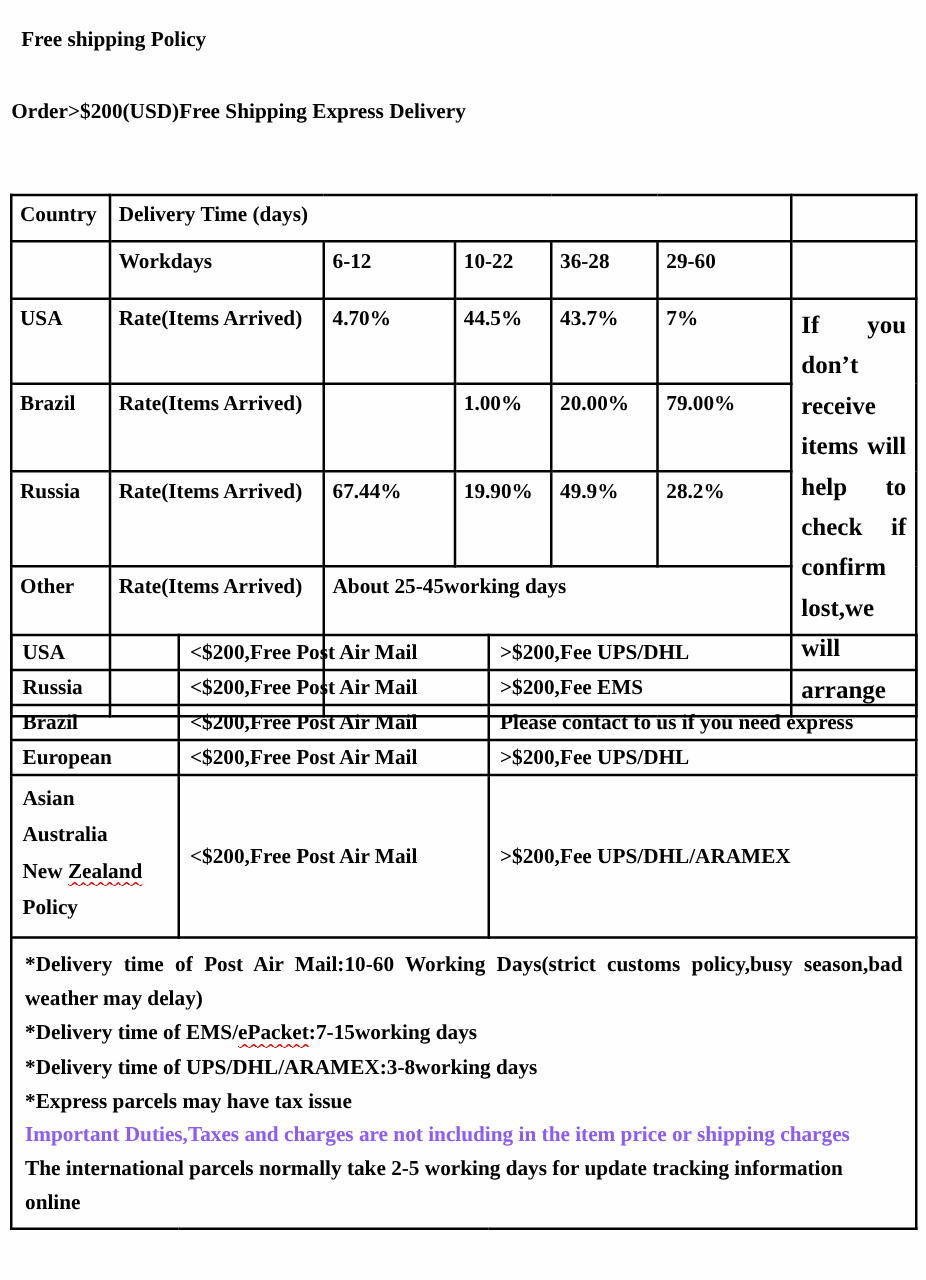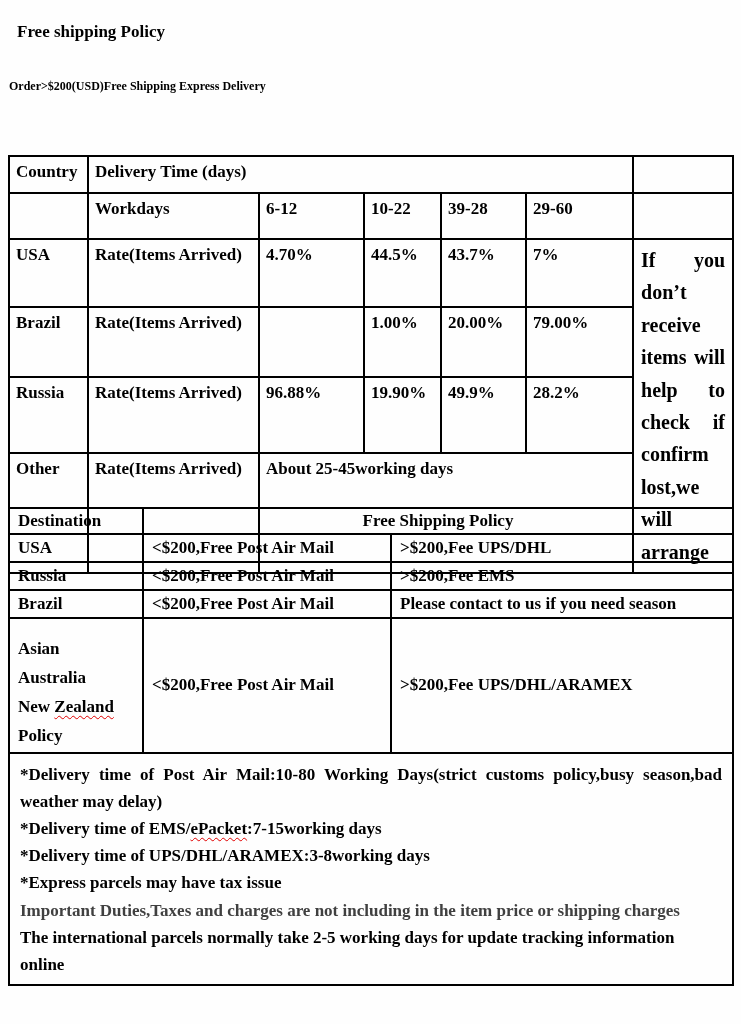--- a/index.html
+++ b/index.html
@@ -13,51 +13,51 @@
     overflow: hidden;
   }
   .page { position: relative; width: 741px; height: 1024px; background:#fefefe; }
 
   .title {
     position: absolute; top: 22px; left: 17px;
     font-size: 17px; margin: 0; font-weight: bold;
   }
   .subtitle {
     position: absolute; top: 79px; left: 9px;
-    font-size: 12px; margin: 0;
+    font-size: 17px; margin: 0;
   }
 
   table { border-collapse: collapse; table-layout: fixed; }
   td { border: 2px solid #000; font-size: 17px; overflow: hidden; }
 
   
   .t1 { position: absolute; top: 155px; left: 8px; width: 724px; }
   .t1 td { vertical-align: top; padding: 5px 6px 2px 6px; }
   .t1 .sidenote {
     text-align: justify;
     line-height: 1.62;
     font-size: 20px;
     padding: 4px 7px;
   }
 
   
   .t2 { position: absolute; top: 507px; left: 8px; width: 724px; }
   .t2 td { vertical-align: middle; padding: 1px 8px; }
   .t2 .center { text-align: center; }
-  .t2 .dest-tall { vertical-align: top; padding-top: 16px; line-height: 1.7; }
+  .t2 .dest-tall { vertical-align: top; padding-top: 4px; line-height: 1.7; }
   .t2 .notes-cell { vertical-align: top; padding: 7px 10px 6px 10px; height: 207px; }
   .notes-cell p { margin: 0; line-height: 1.6; font-size: 17px; }
   .notes-cell .justify { text-align: justify; }
 
   .between-note {
     position: absolute; top: 480px; left: 14px;
     font-size: 17px; margin: 0;
   }
 
-  .red-text { color: #404040; }
+  .red-text { color: #8b5cf6; }
   .sq {
     text-decoration: underline;
     text-decoration-style: wavy;
     text-decoration-color: #e00000;
     text-decoration-thickness: 1px;
     text-underline-offset: 3px;
   }
 </style>
 </head>
 <body>
@@ -81,21 +81,21 @@
       <tr style="height:37px">
         <td>Country</td>
         <td colspan="5">Delivery Time (days)</td>
         <td></td>
       </tr>
       <tr style="height:46px">
         <td></td>
         <td>Workdays</td>
         <td>6-12</td>
         <td>10-22</td>
-        <td>39-28</td>
+        <td>36-28</td>
         <td>29-60</td>
         <td></td>
       </tr>
       <tr style="height:49px">
         <td>USA</td>
         <td>Rate(Items Arrived)</td>
         <td>4.70%</td>
         <td>44.5%</td>
         <td>43.7%</td>
         <td>7%</td>
@@ -105,73 +105,74 @@
         <td>Brazil</td>
         <td>Rate(Items Arrived)</td>
         <td></td>
         <td>1.00%</td>
         <td>20.00%</td>
         <td>79.00%</td>
       </tr>
       <tr style="height:55px">
         <td>Russia</td>
         <td>Rate(Items Arrived)</td>
-        <td>96.88%</td>
+        <td>67.44%</td>
         <td>19.90%</td>
         <td>49.9%</td>
         <td>28.2%</td>
       </tr>
       <tr style="height:86px">
         <td>Other</td>
         <td>Rate(Items Arrived)</td>
         <td colspan="4">About 25-45working days</td>
       </tr>
     </tbody>
   </table>
 
 
   <table class="t2">
     <colgroup>
       <col style="width:134px">
         <col style="width:248px">
         <col style="width:342px">
     </colgroup>
     <tbody>
-      <tr style="height:26px">
-        <td>Destination</td>
-        <td colspan="2" class="center">Free Shipping Policy</td>
-      </tr>
       <tr style="height:28px">
         <td>USA</td>
         <td>&lt;$200,Free Post Air Mail</td>
         <td>&gt;$200,Fee UPS/DHL</td>
       </tr>
       <tr style="height:28px">
         <td>Russia</td>
         <td>&lt;$200,Free Post Air Mail</td>
         <td>&gt;$200,Fee EMS</td>
       </tr>
       <tr style="height:28px">
         <td>Brazil</td>
         <td>&lt;$200,Free Post Air Mail</td>
-        <td>Please contact to us if you need season</td>
+        <td>Please contact to us if you need express</td>
+      </tr>
+      <tr style="height:28px">
+        <td>European</td>
+        <td>&lt;$200,Free Post Air Mail</td>
+        <td>&gt;$200,Fee UPS/DHL</td>
       </tr>
       <tr style="height:130px">
         <td class="dest-tall">
           <div>Asian</div>
           <div>Australia</div>
           <div><span>New </span><span class="sq">Zealand</span></div>
           <div>Policy</div>
         </td>
         <td>&lt;$200,Free Post Air Mail</td>
         <td>&gt;$200,Fee UPS/DHL/ARAMEX</td>
       </tr>
       <tr>
         <td colspan="3" class="notes-cell">
-          <p class="justify">*Delivery time of Post Air Mail:10-80 Working Days(strict customs policy,busy season,bad weather may delay)</p>
+          <p class="justify">*Delivery time of Post Air Mail:10-60 Working Days(strict customs policy,busy season,bad weather may delay)</p>
           <p><span>*Delivery time of EMS/</span><span class="sq">ePacket</span><span>:7-15working days</span></p>
           <p>*Delivery time of UPS/DHL/ARAMEX:3-8working days</p>
           <p>*Express parcels may have tax issue</p>
           <p class="red-text">Important Duties,Taxes and charges are not including in the item price or shipping charges</p>
           <p>The international parcels normally take 2-5 working days for update tracking information online</p>
         </td>
       </tr>
     </tbody>
   </table>
 

